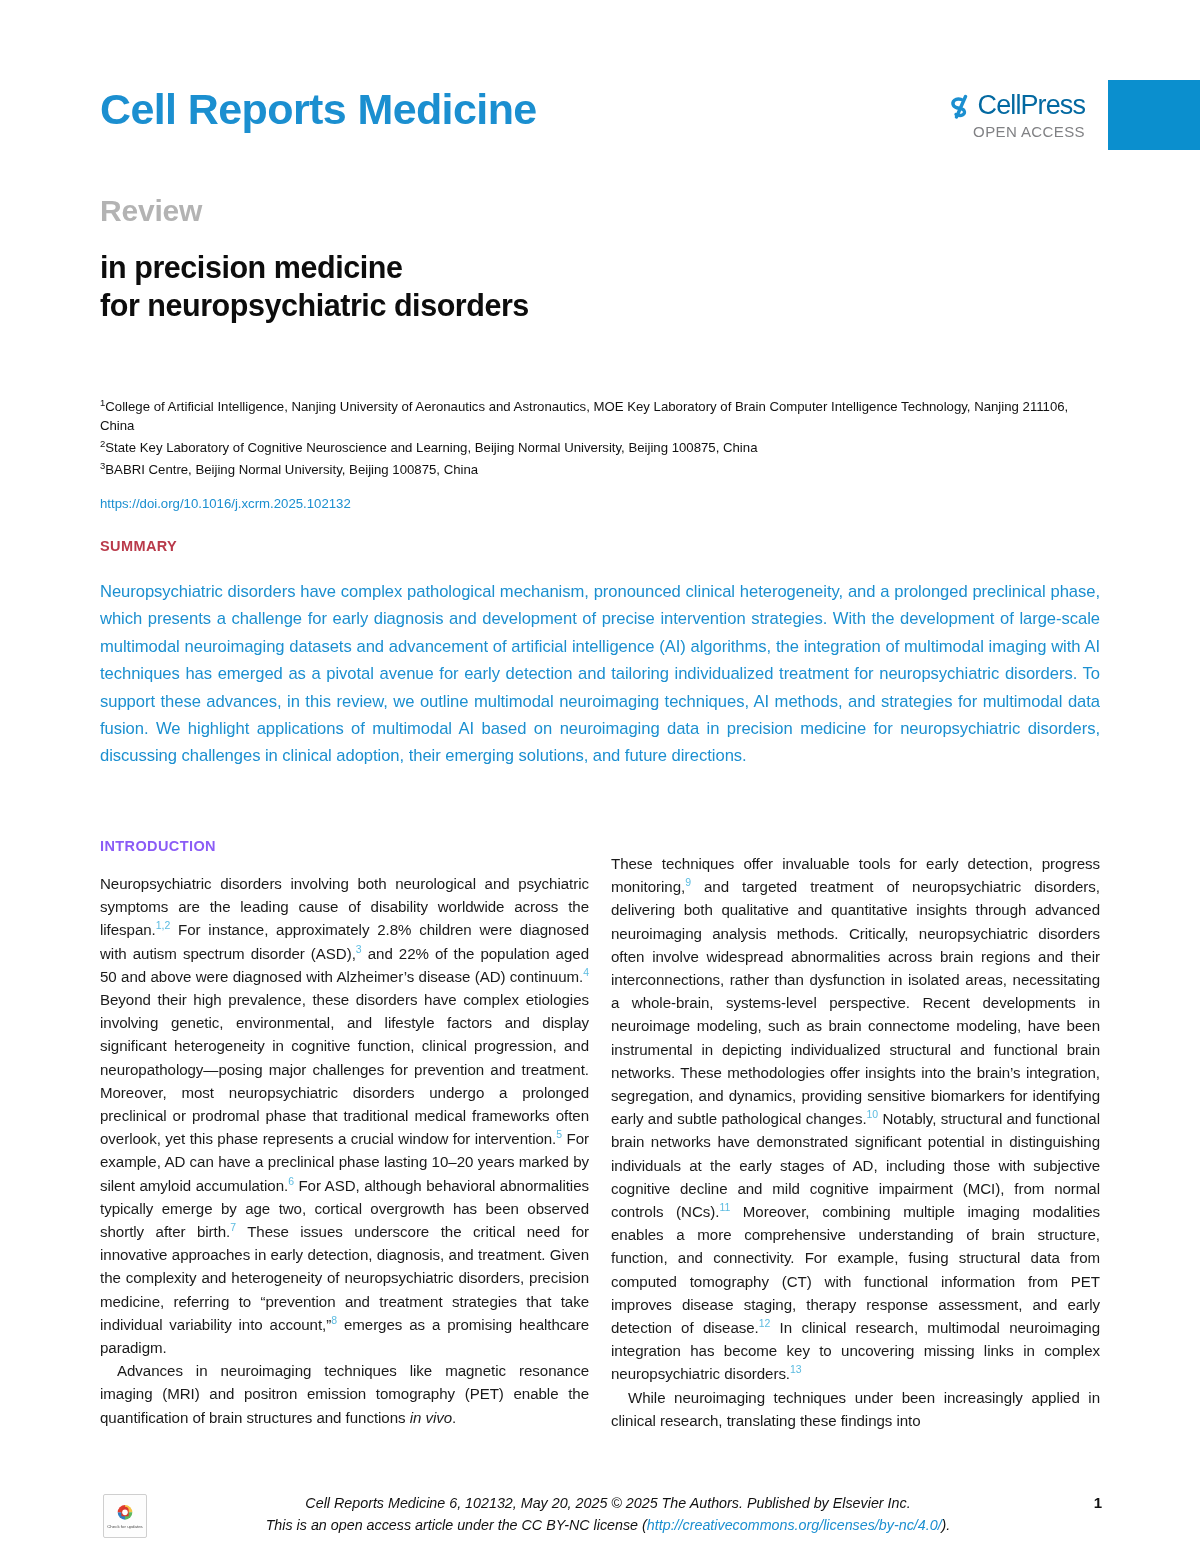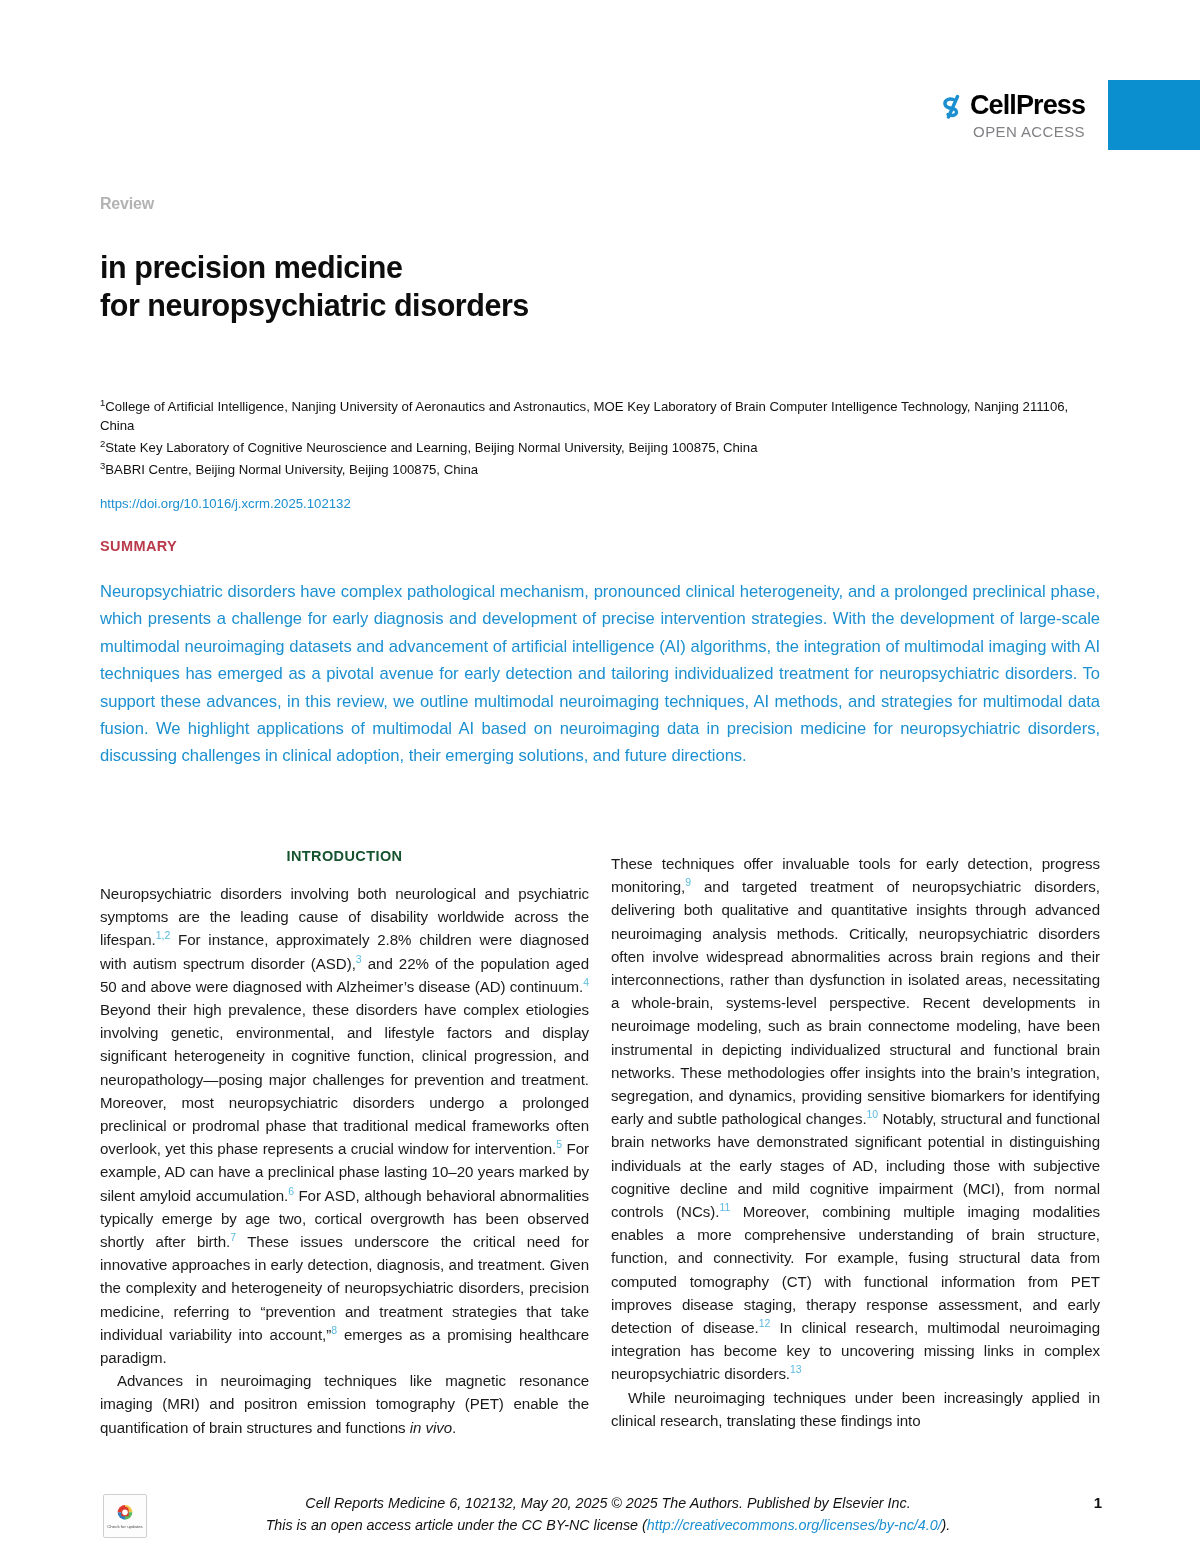--- a/index.html
+++ b/index.html
@@ -55,22 +55,22 @@
     gap: 6px;
   }
   .cp-logo-icon {
     display: inline-block;
     width: 26px;
     height: 26px;
     flex: 0 0 auto;
   }
   .cellpress-word {
     font-size: 27px;
-    font-weight: bold;
-    color: #000000;
+    font-weight: normal;
+    color: #0369a1;
     letter-spacing: -0.9px;
     line-height: 1;
     white-space: nowrap;
   }
   .open-access {
     margin-top: 4px;
     font-size: 15px;
     color: #808184;
     letter-spacing: 0.4px;
     text-align: right;
@@ -83,21 +83,21 @@
     width: 92px;
     height: 70px;
     background: #0b8fce;
   }
 
   
   .article-type {
     position: absolute;
     left: 100px;
     top: 196px;
-    font-size: 16px;
+    font-size: 30px;
     font-weight: bold;
     color: #b3b3b3;
     letter-spacing: -0.2px;
     line-height: 1;
   }
   .article-title {
     position: absolute;
     left: 100px;
     top: 228px;
     width: 900px;
@@ -174,24 +174,23 @@
     height: 620px;
     display: flex;
     justify-content: space-between;
   }
   .col {
     width: 489px;
   }
   .section-heading {
     font-size: 14.5px;
     font-weight: bold;
-    color: #14532d;
+    color: #8b5cf6;
     letter-spacing: 0.4px;
-    margin: 12px 0 18px 0;
-    text-align: center;
+    margin: 2px 0 18px 0;
   }
   .body-text {
     font-size: 15.1px;
     line-height: 23.2px;
     color: #1a1a1a;
     text-align: justify;
     text-justify: inter-word;
     margin: 0;
     letter-spacing: -0.05px;
   }
@@ -254,20 +253,21 @@
     color: #111;
   }
 </style>
 </head>
 <body>
 
 <div class="page">
 
   <div class="masthead">
 
+    <div class="journal-title">Cell Reports Medicine</div>
 
     <div class="cellpress-block">
       <div class="cellpress-row">
         <span class="cp-logo-icon">
           <svg viewBox="0 0 26 26" width="26" height="26" aria-hidden="true">
             <g fill="none" stroke="#1b8fd0" stroke-width="3.4" stroke-linecap="round">
               <path d="M15.5 6.5 C 9.5 4.5, 5.5 8.5, 7.5 12.5 C 9.5 16.5, 16 14, 18 17.5 C 20 21, 15.5 24, 10 21.5"></path>
               <path d="M19.5 3.5 L 10.5 24"></path>
             </g>
           </svg>

